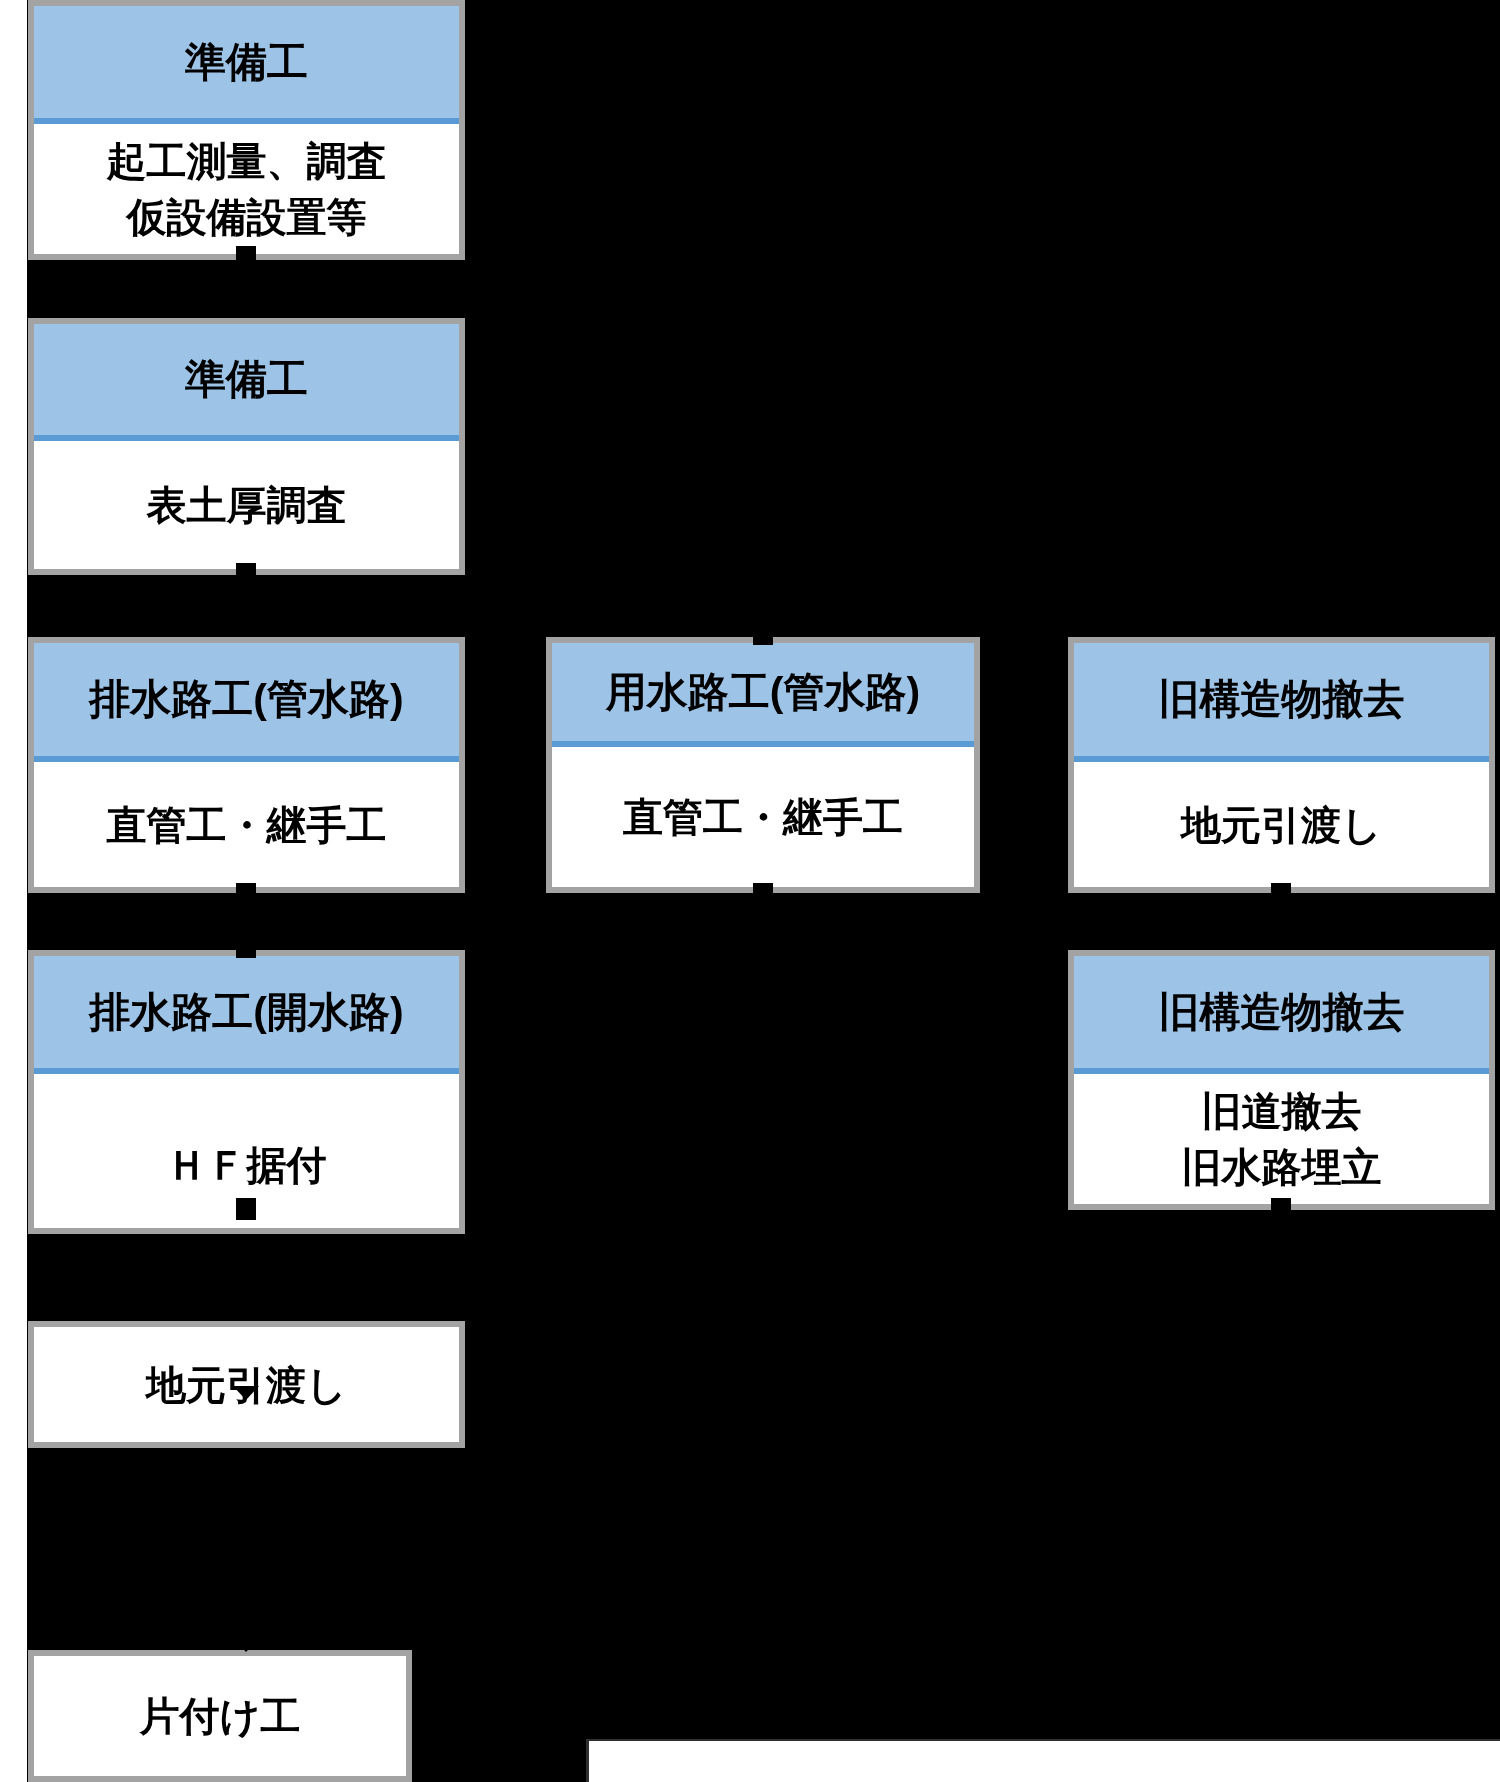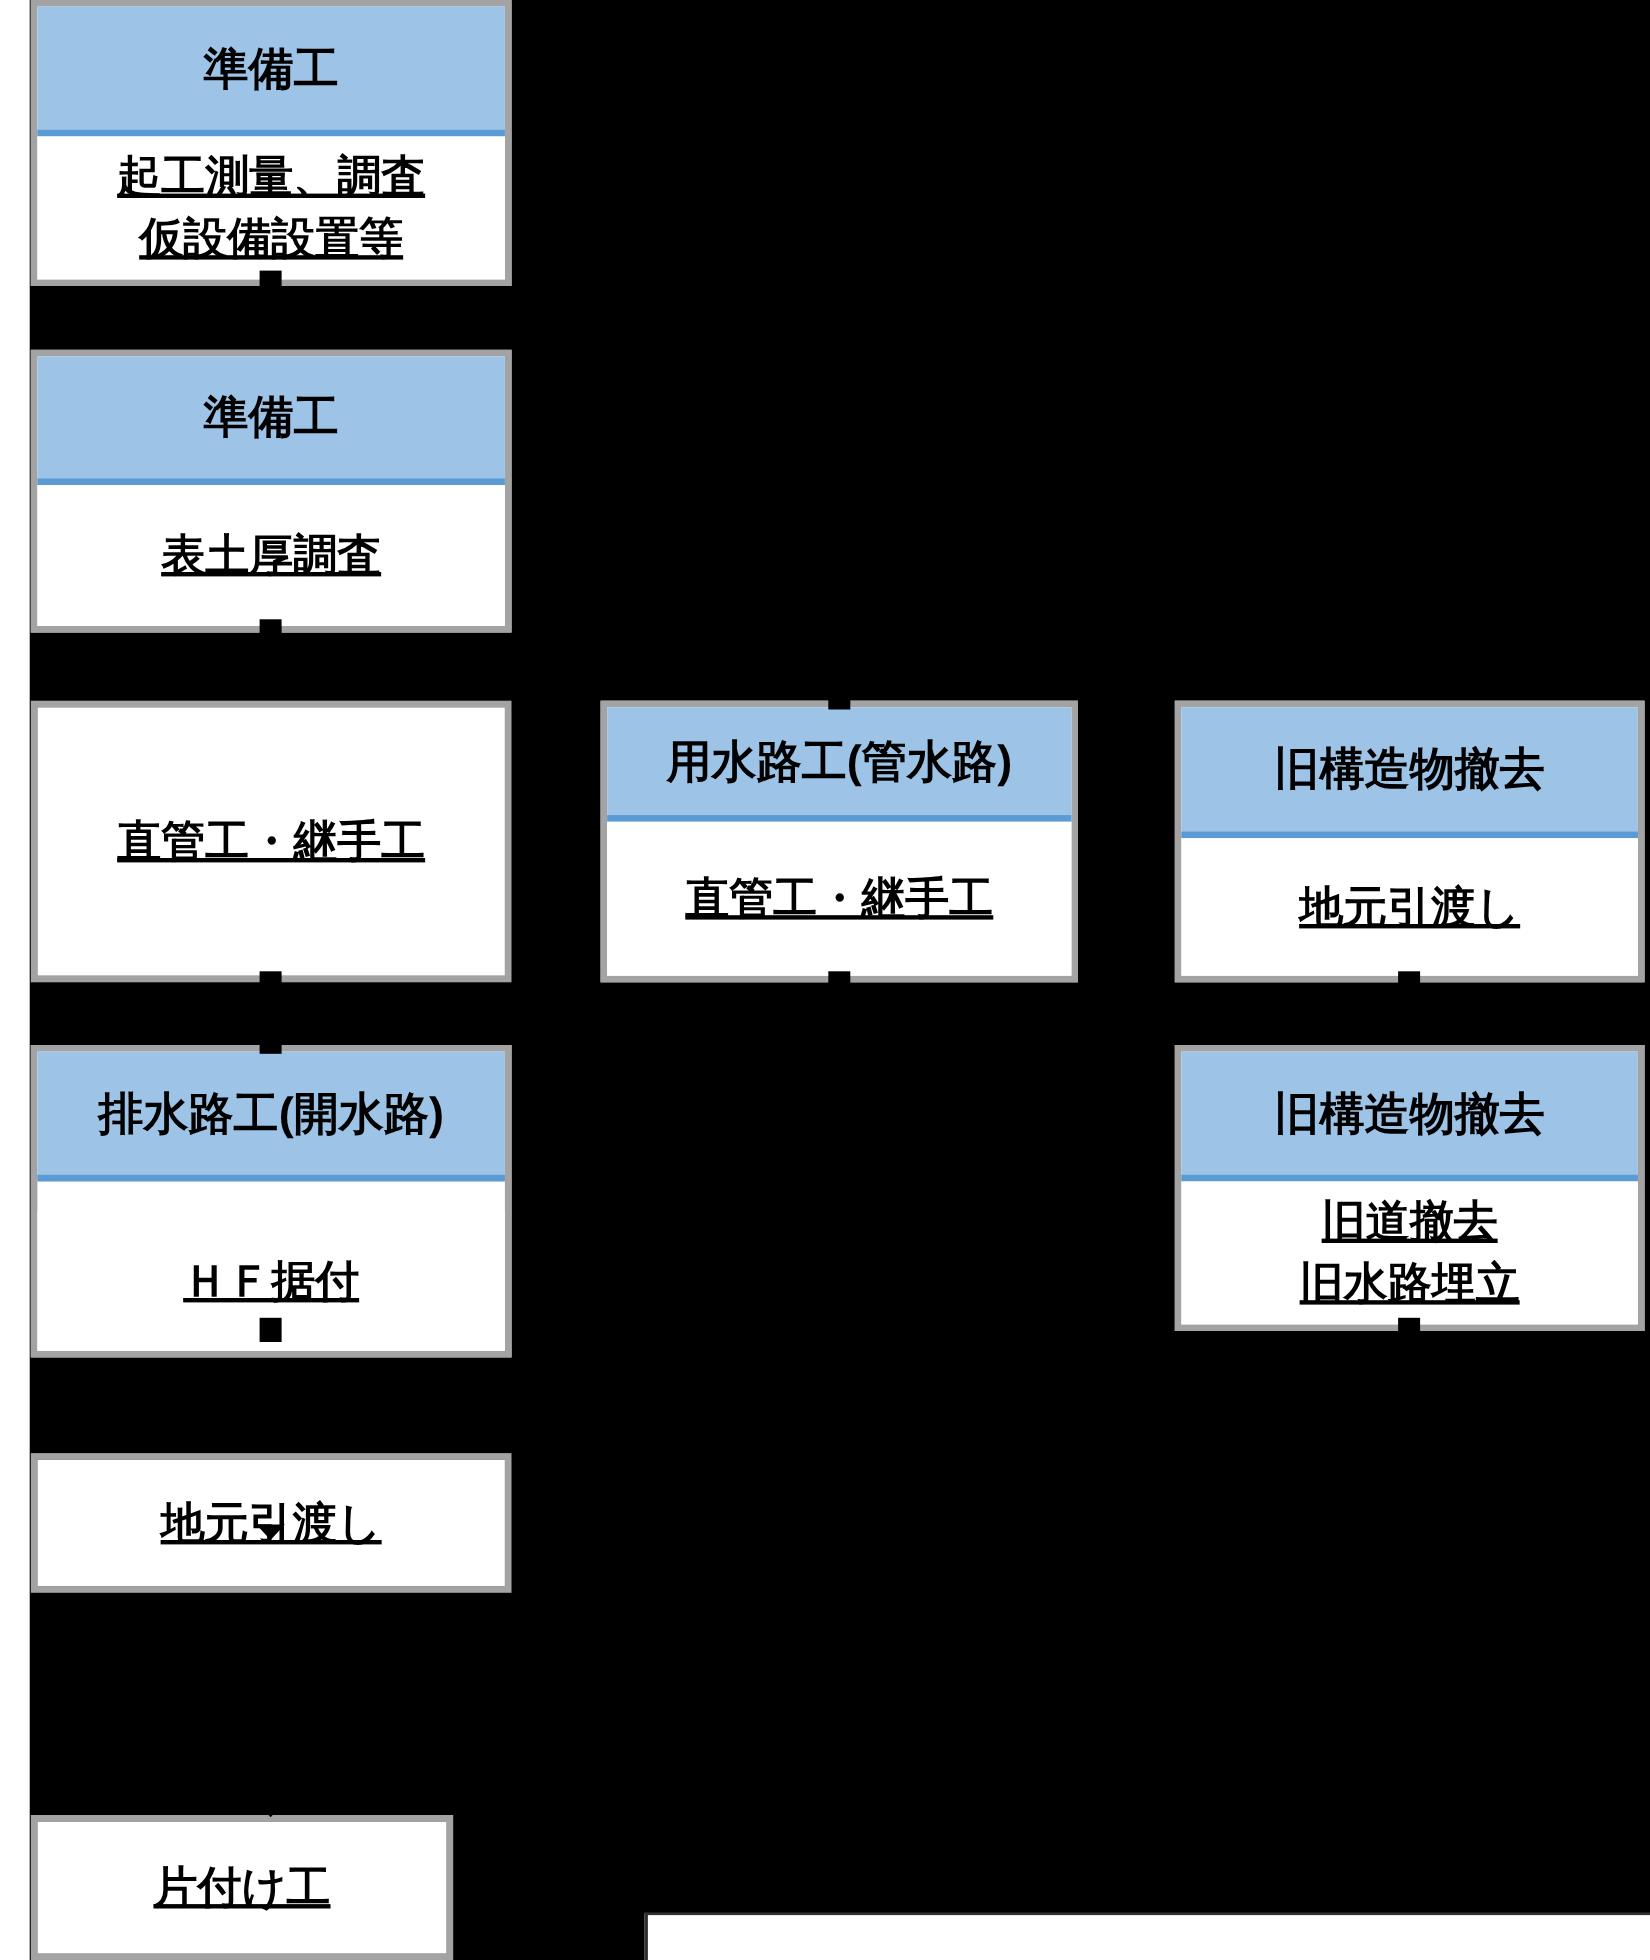--- a/index.html
+++ b/index.html
@@ -25,21 +25,21 @@
     background:#9DC3E6;
     border-bottom:6px solid #5B9BD5;
     display:flex;align-items:center;justify-content:center;
     font-weight:bold;font-size:41px;color:#000;
     flex:0 0 auto;
   }
   .bdy{
     flex:1 1 auto;
     display:flex;flex-direction:column;align-items:center;justify-content:center;
     font-weight:bold;font-size:40px;color:#000;line-height:56px;
-    background:#fff;text-align:center;text-decoration:underline;
+    background:#fff;text-align:center;
   }
   
   .b-prep1{left:28px;top:0;width:437px;height:260px;}
   .b-prep1 .hdr{height:118px;}
   .b-prep2{left:28px;top:318px;width:437px;height:257px;}
   .b-prep2 .hdr{height:117px;}
   .b-drainpipe{left:28px;top:637px;width:437px;height:256px;}
   .b-drainpipe .hdr{height:119px;}
   .b-drainopen{left:28px;top:950px;width:437px;height:284px;gap:27px;}
   .b-drainopen .hdr{height:118px;}
@@ -95,20 +95,21 @@
   </div>
 
   <div class="box b-prep2">
     <div class="hdr">準備工</div>
     <div class="bdy">
       <div>表土厚調査</div>
     </div>
   </div>
 
   <div class="box b-drainpipe">
+    <div class="hdr">排水路工(管水路)</div>
     <div class="bdy">
       <div>直管工・継手工</div>
     </div>
   </div>
 
   <div class="box b-drainopen">
     <div class="hdr">排水路工(開水路)</div>
     <div class="bdy">
       <div>ＨＦ据付</div>
     </div>

